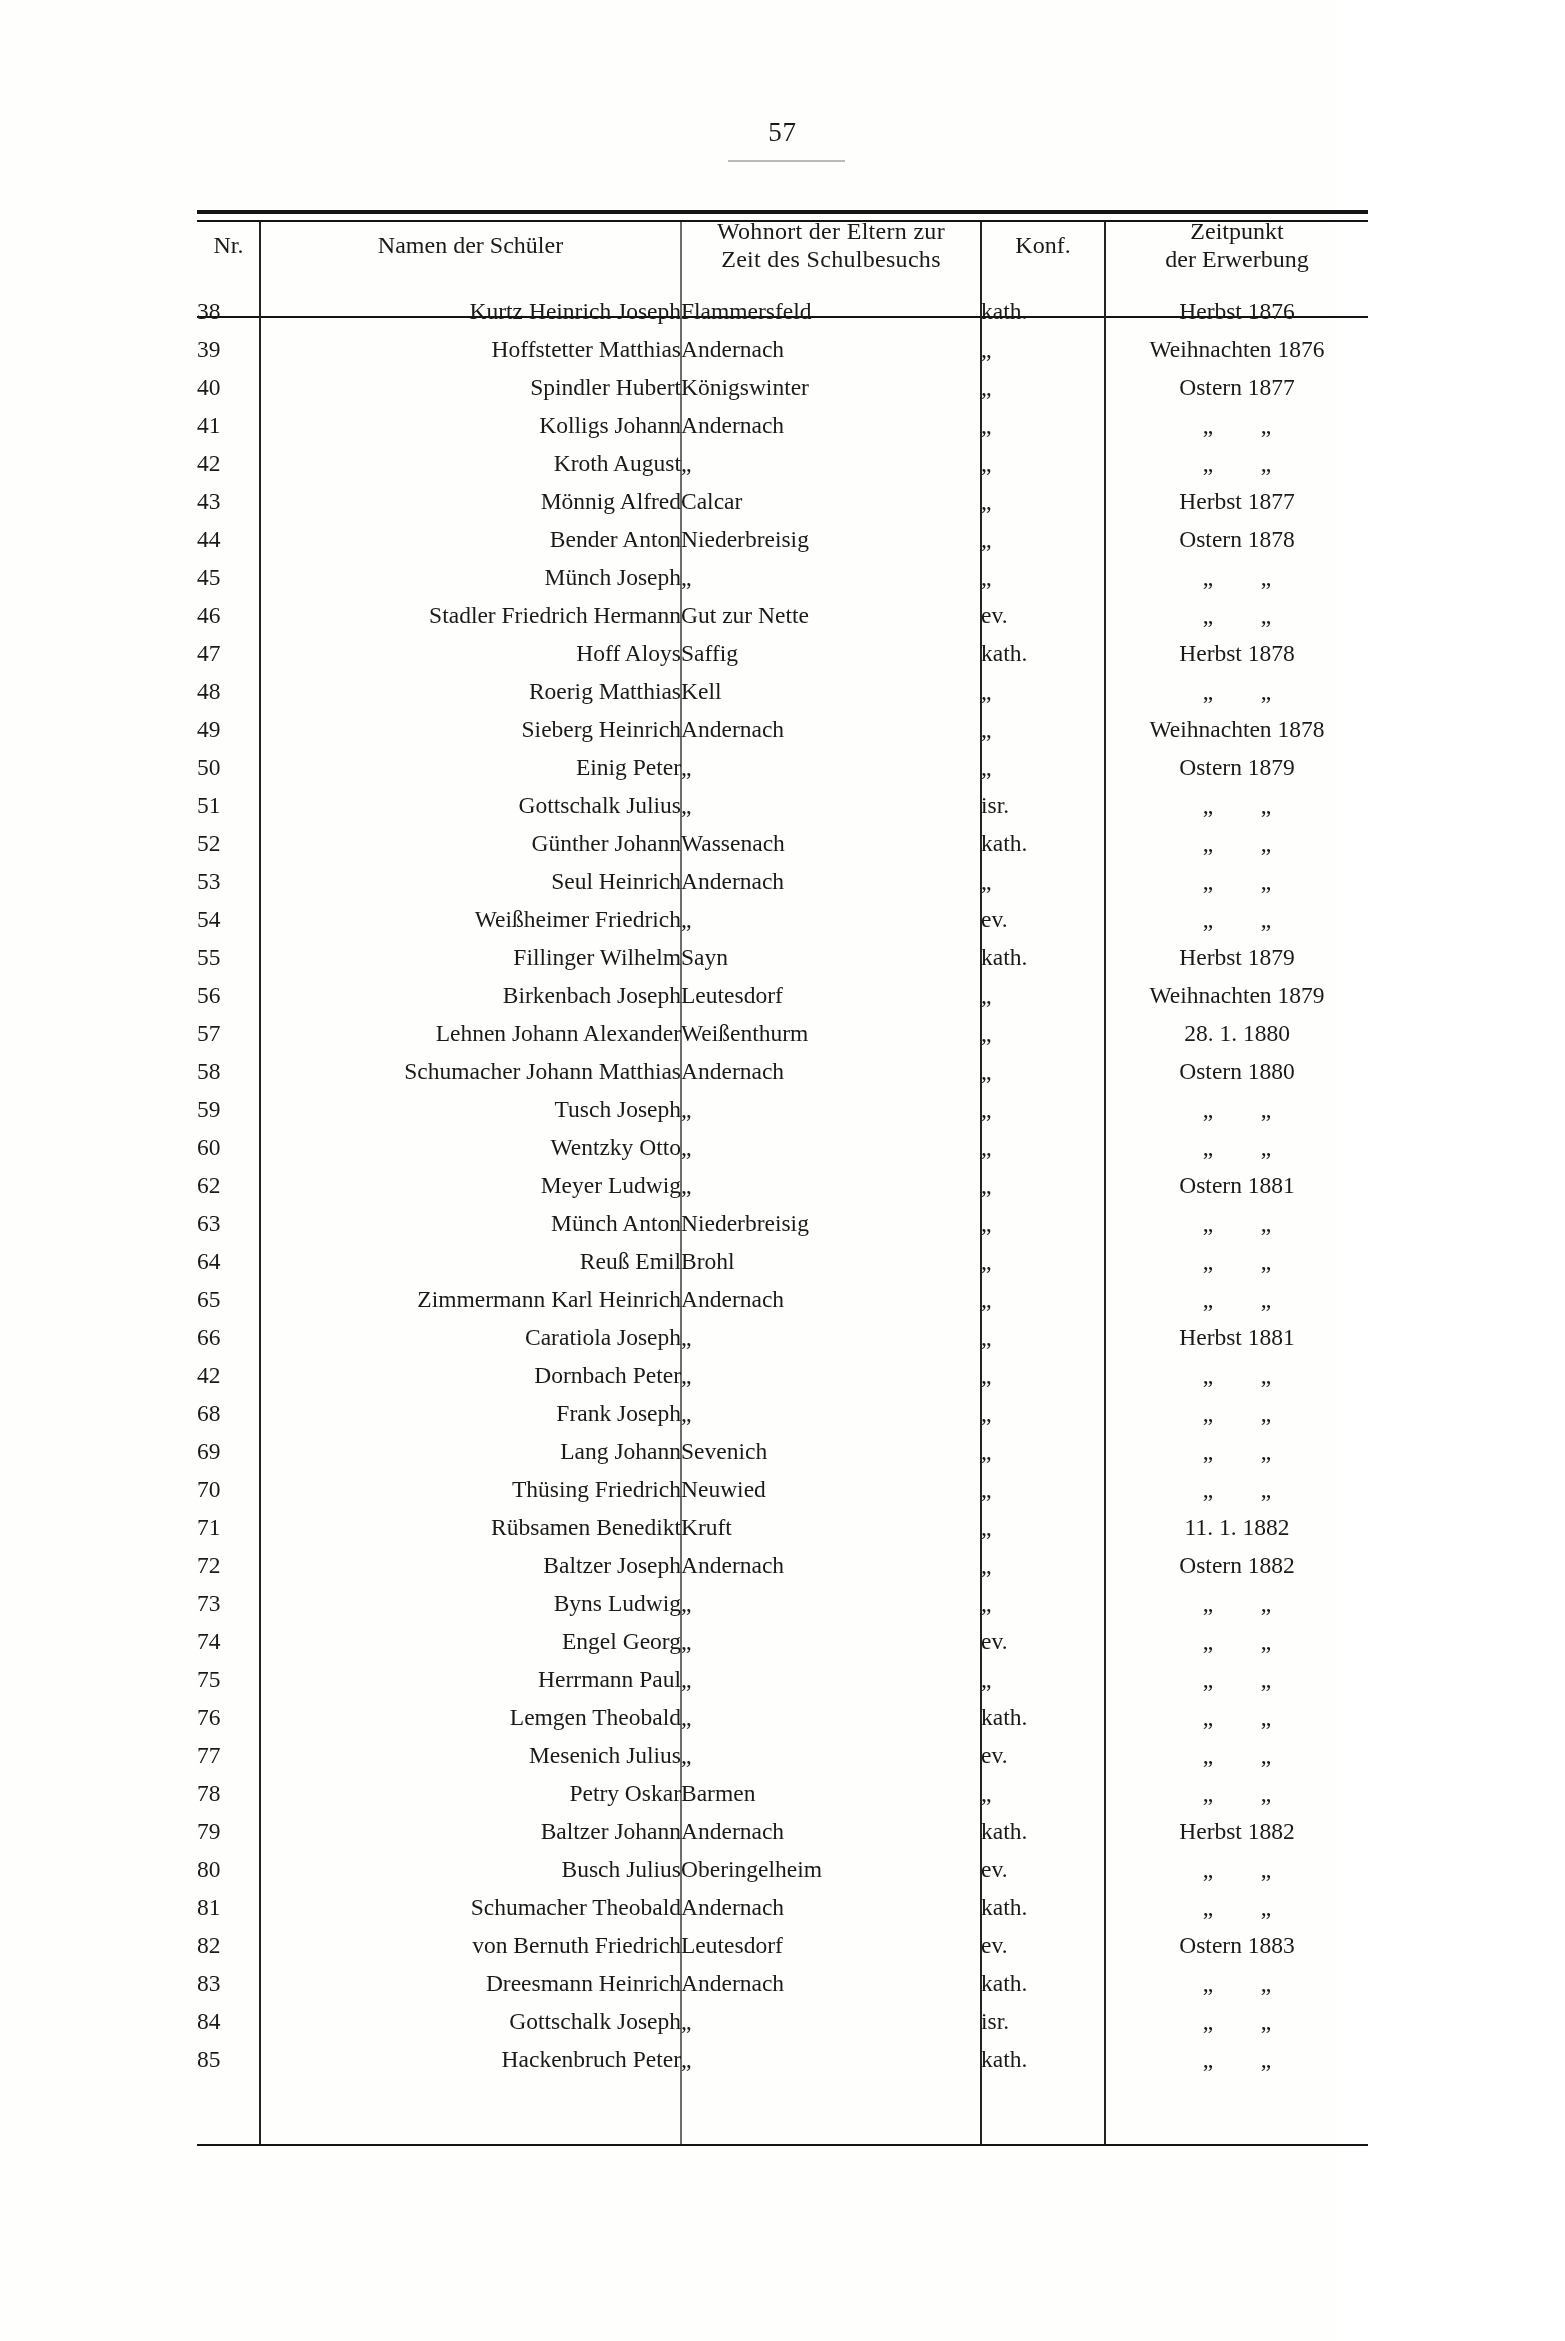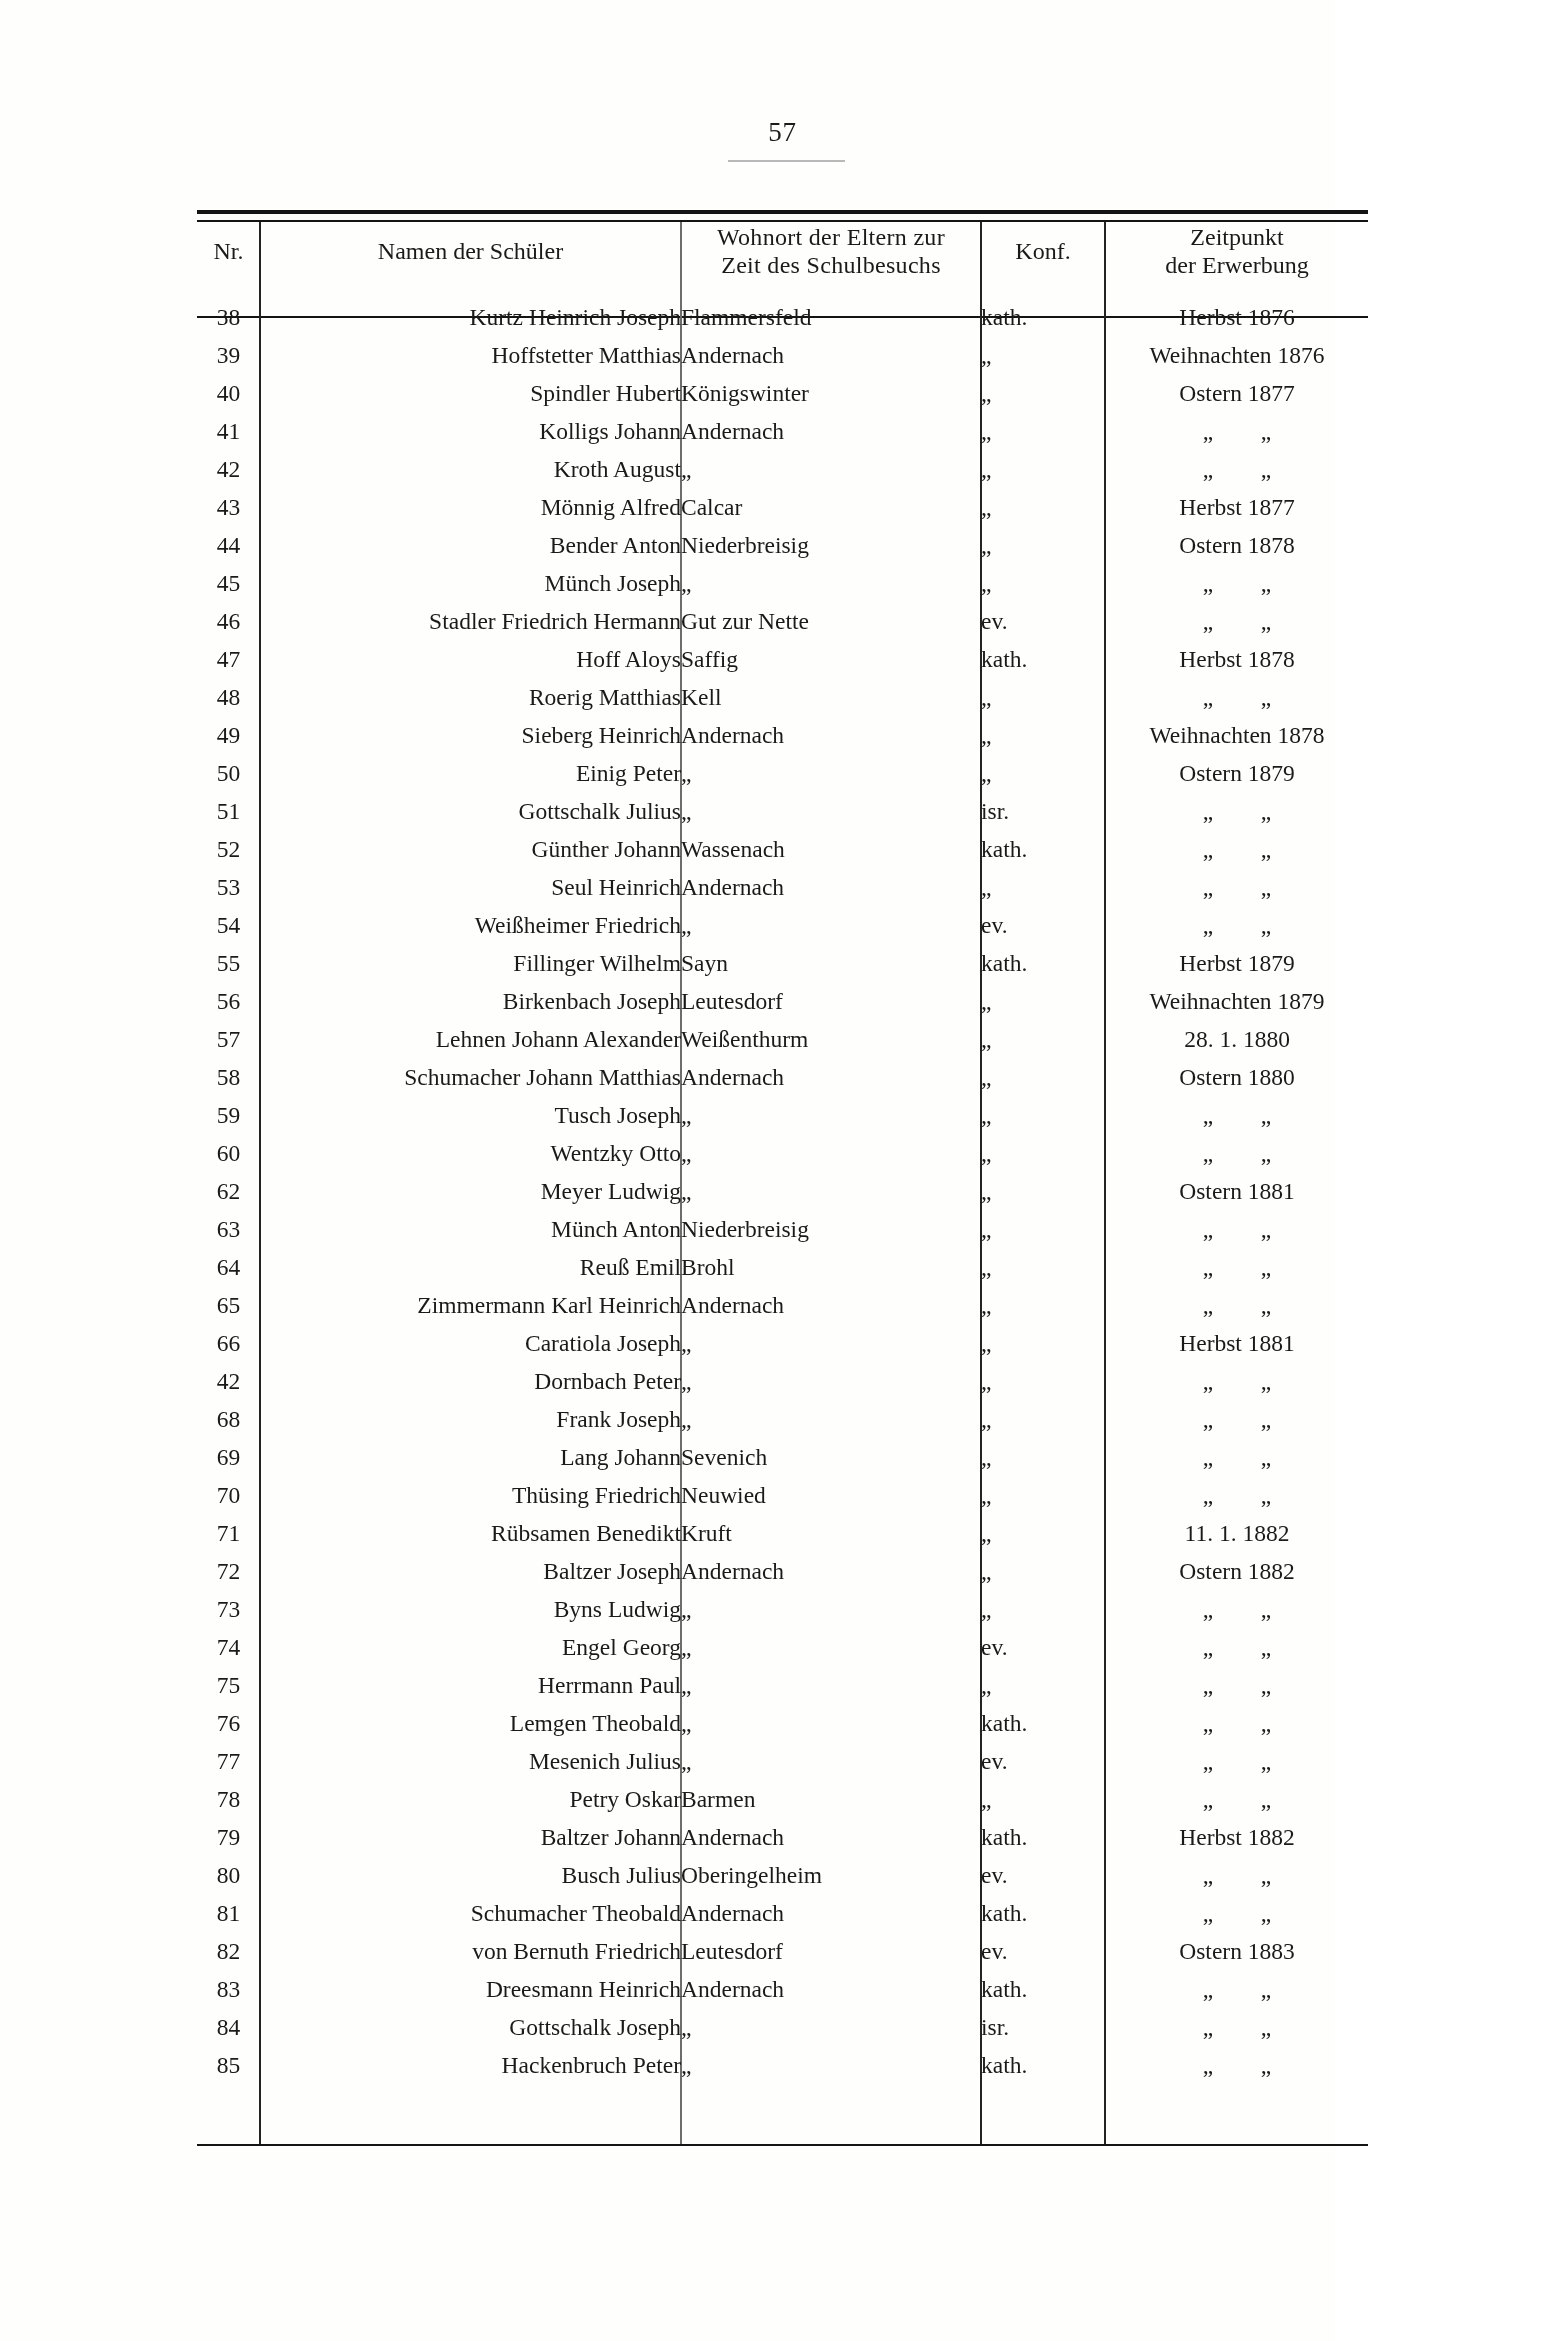--- a/index.html
+++ b/index.html
@@ -35,21 +35,21 @@
     position: absolute;
     top: 160px;
     left: 728px;
     width: 117px;
     height: 1.6px;
     background: #b9b9b9;
   }
 
   table.register {
     position: absolute;
-    top: 204px;
+    top: 198px;
     left: 197px;
     width: 1171px;
     border-collapse: collapse;
     table-layout: fixed;
   }
   table.register td, table.register th {
     padding: 0;
     vertical-align: middle;
   }
 
@@ -77,21 +77,21 @@
     line-height: 1.35;
     margin-left: 16px;
   }
   .hdr-zeitpunkt { line-height: 1.22; }
 
   .data-row td {
     font-size: 23.5px;
     line-height: 1.0;
     height: 38px;
   }
-  .c-nr     { text-align: center; width: 72px; }
+  .c-nr     { width: 72px; }
   .c-name   { text-align: right;  padding-left: 34px; width: 380px; }
   .c-ort    { width: 290px; }
   .c-konf   { text-align: left; width: 133px; }
   .c-zeit   { text-align: center; width: 296px; }
 
   
   .vline {
     position: absolute;
     width: 1.6px;
     background: #232323;

